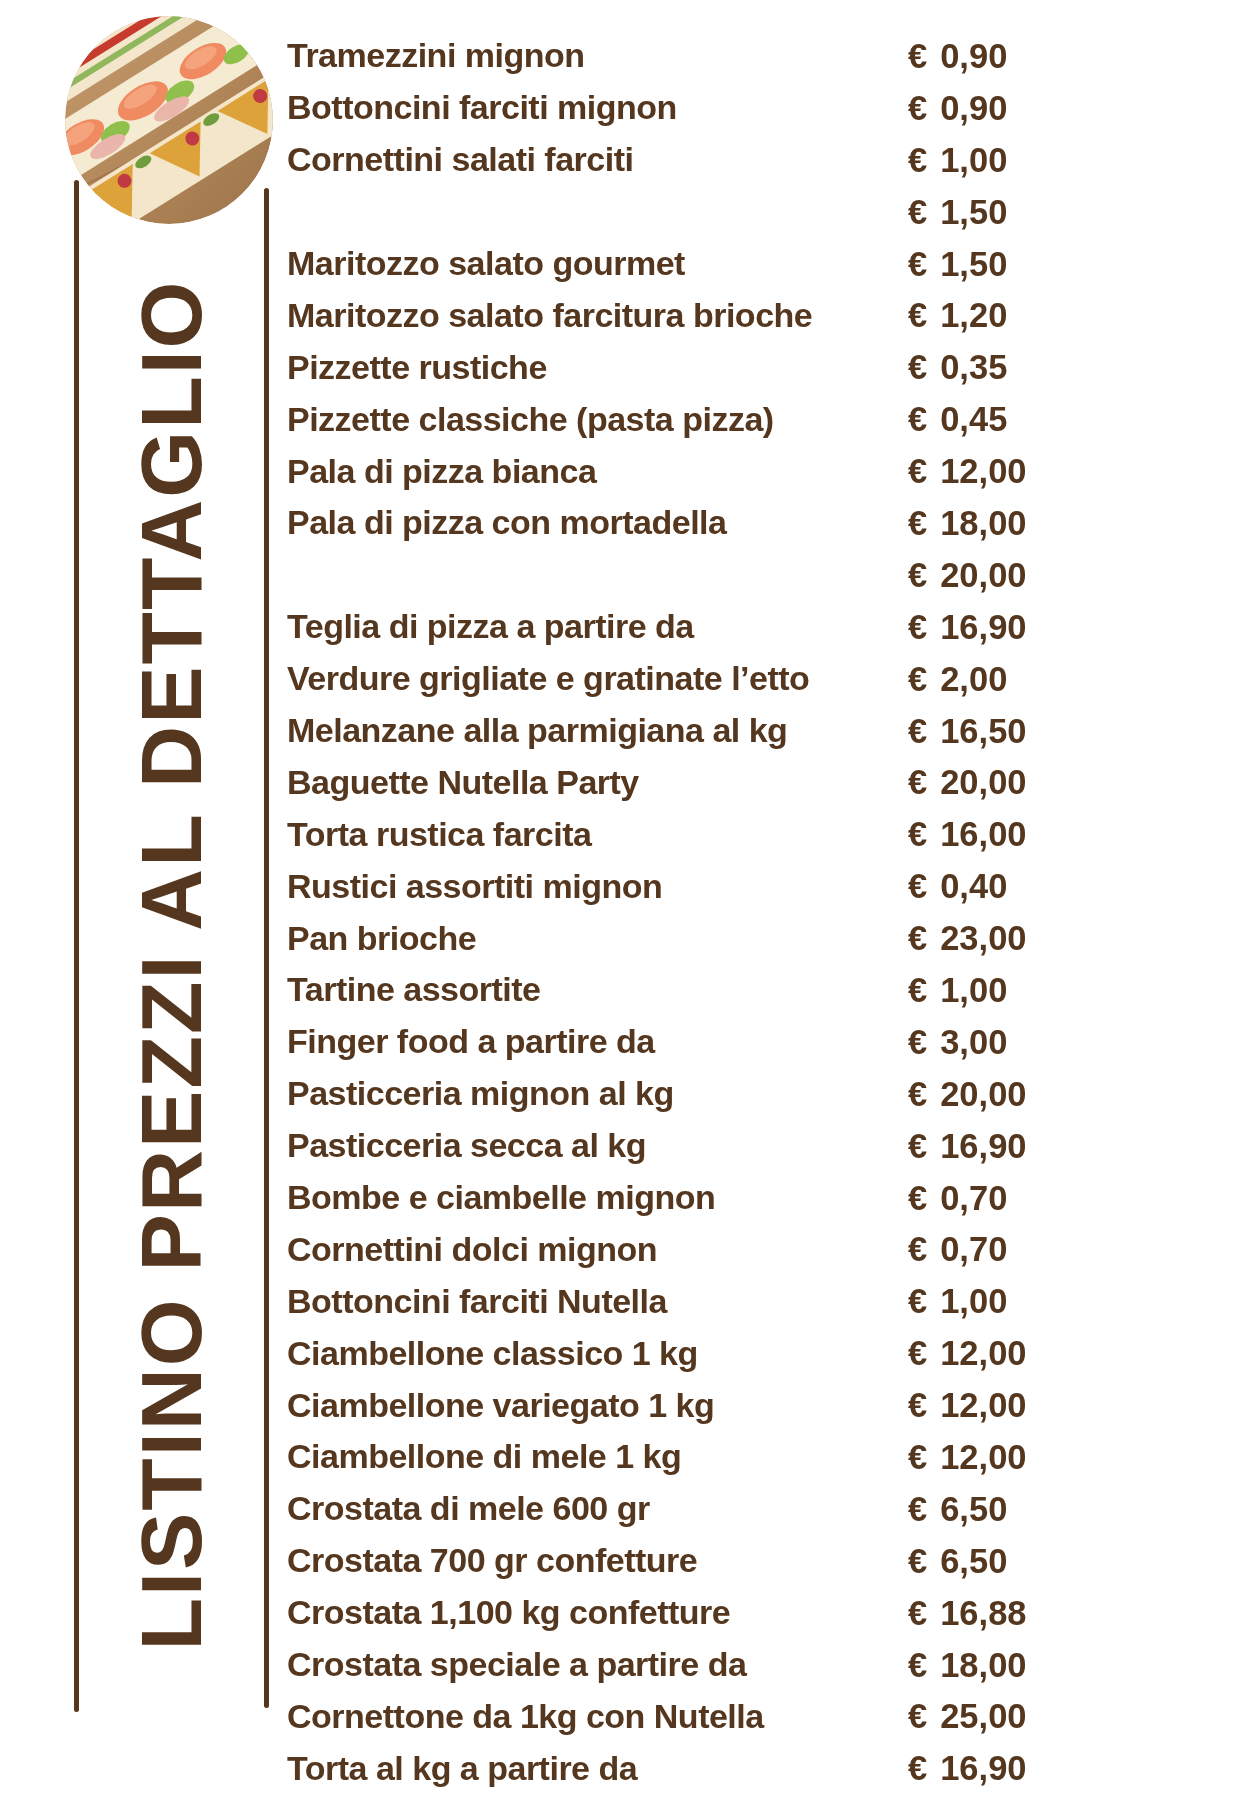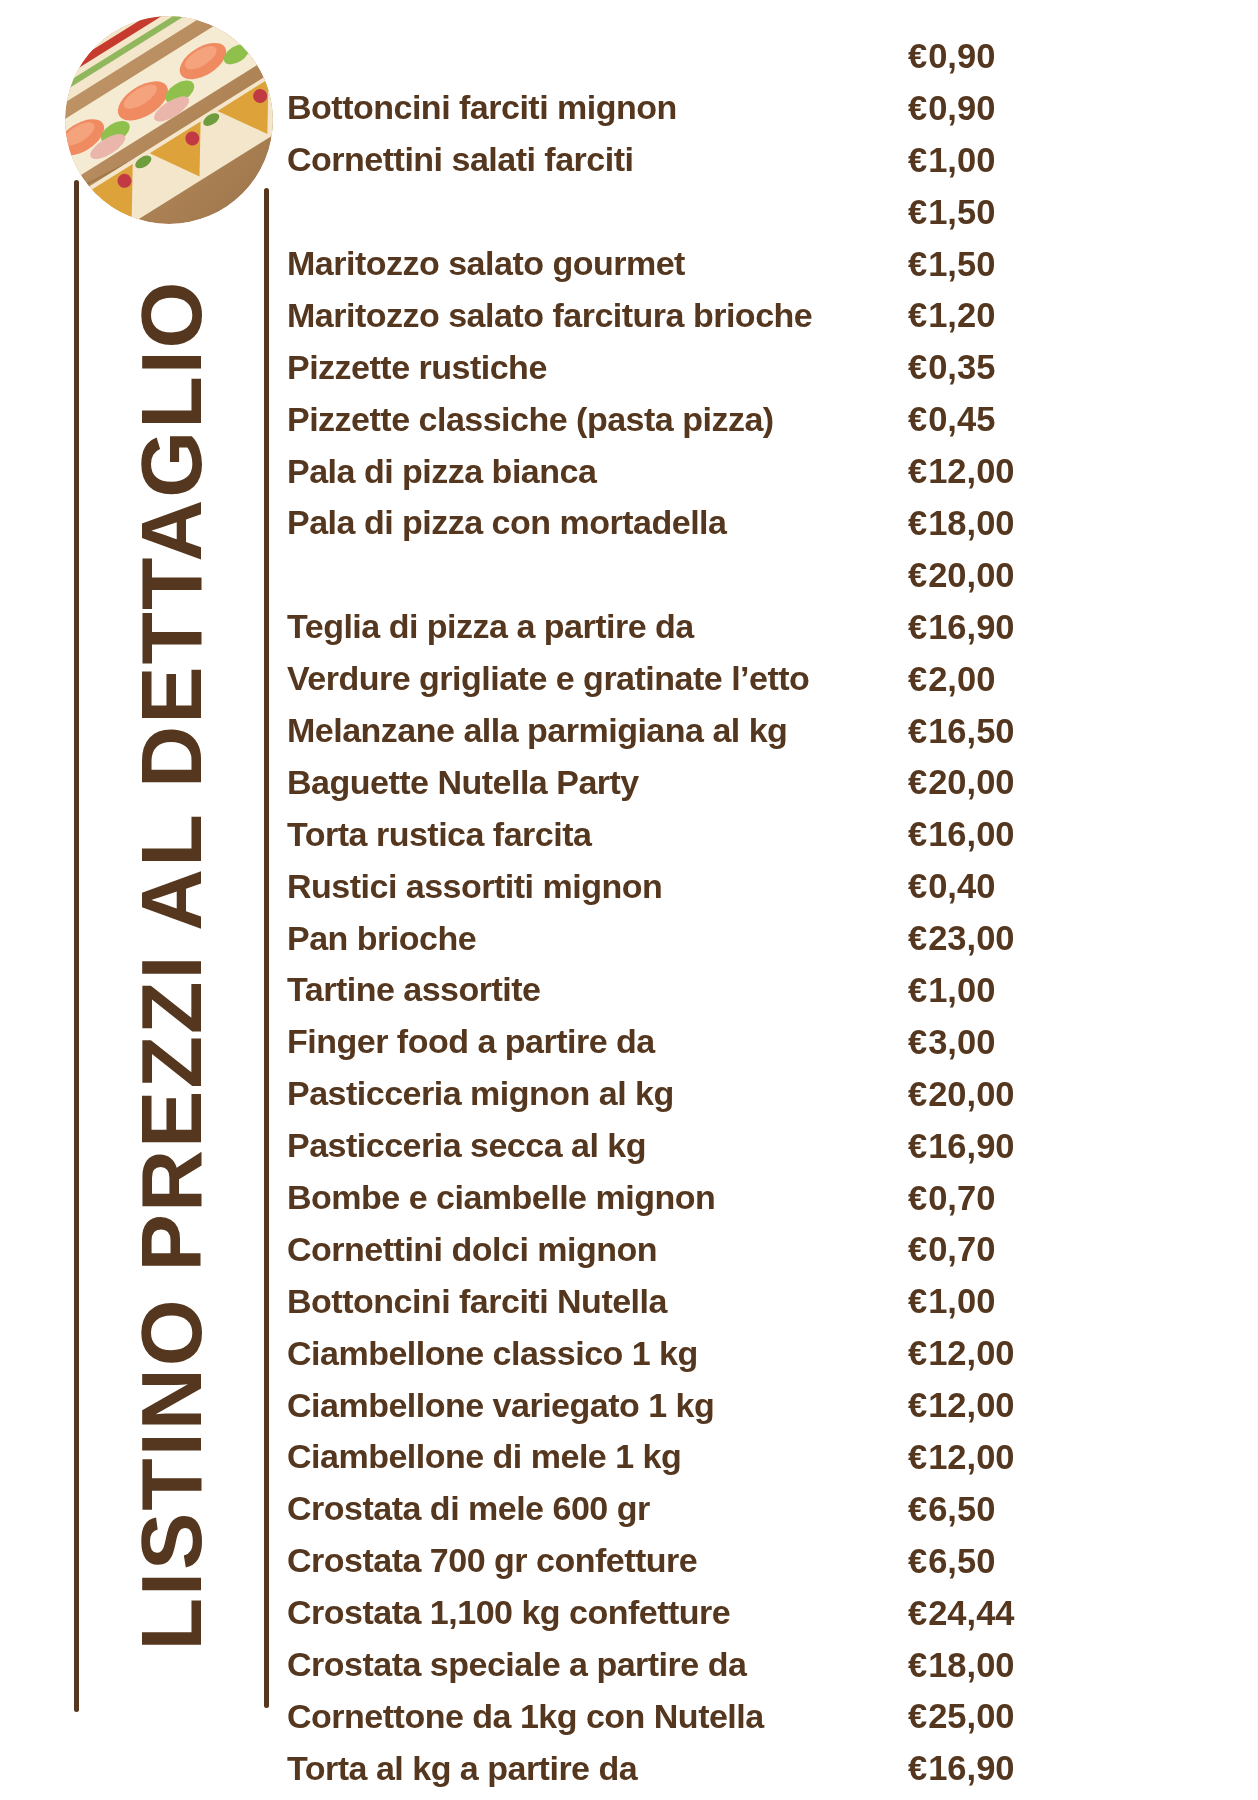--- a/index.html
+++ b/index.html
@@ -35,21 +35,21 @@
   .row { position:relative; height:51.9px; display:flex; align-items:center; }
   .item-name {
     font-size:34px; font-weight:bold; color:var(--brown);
     letter-spacing:-0.5px; white-space:nowrap;
   }
   .item-price {
     position:absolute; left:621px; top:50%; transform:translateY(-50%);
     font-size:34.5px; font-weight:bold; color:var(--brown);
     white-space:nowrap; display:flex; align-items:baseline;
   }
-  .item-price .amount { margin-left:1px; }
+  .item-price .amount { margin-left:13px; }
 </style>
 </head>
 <body>
 
 <div class="page">
 
   <div class="photo-circle">
     <svg width="208" height="208" viewBox="0 0 208 208">
       <defs>
         <clipPath id="pc">
@@ -102,20 +102,21 @@
     </svg>
   </div>
 
   <div class="vline vline-left"></div>
   <div class="vline vline-right"></div>
 
   <div class="vertical-title">LISTINO PREZZI AL DETTAGLIO</div>
 
   <div class="menu">
       <div class="row">
+        <span class="item-name">Tramezzini mignon</span>
         <span class="item-price">
           <span class="euro">€</span>
           <span class="amount">0,90</span>
         </span>
       </div>
       <div class="row">
         <span class="item-name">Bottoncini farciti mignon</span>
         <span class="item-price">
           <span class="euro">€</span>
           <span class="amount">0,90</span>
@@ -312,21 +313,21 @@
         <span class="item-name">Crostata 700 gr confetture</span>
         <span class="item-price">
           <span class="euro">€</span>
           <span class="amount">6,50</span>
         </span>
       </div>
       <div class="row">
         <span class="item-name">Crostata 1,100 kg confetture</span>
         <span class="item-price">
           <span class="euro">€</span>
-          <span class="amount">24,44</span>
+          <span class="amount">16,88</span>
         </span>
       </div>
       <div class="row">
         <span class="item-name">Crostata speciale a partire da</span>
         <span class="item-price">
           <span class="euro">€</span>
           <span class="amount">18,00</span>
         </span>
       </div>
       <div class="row">

